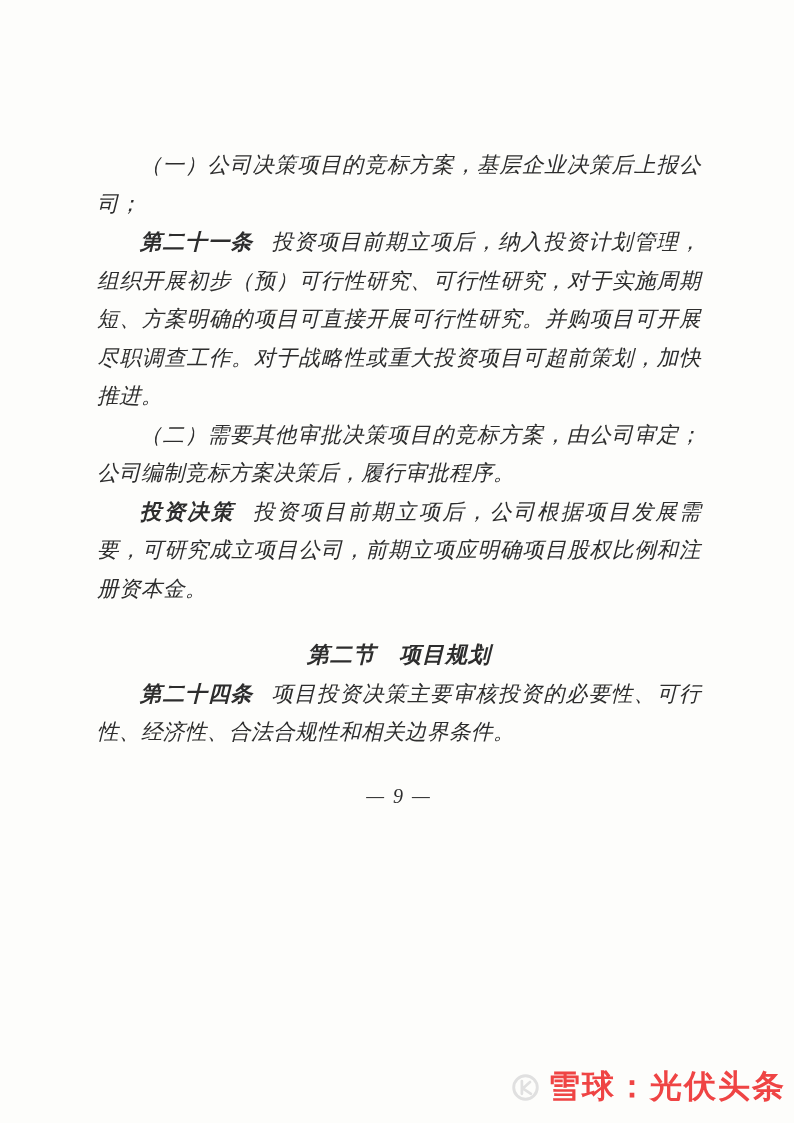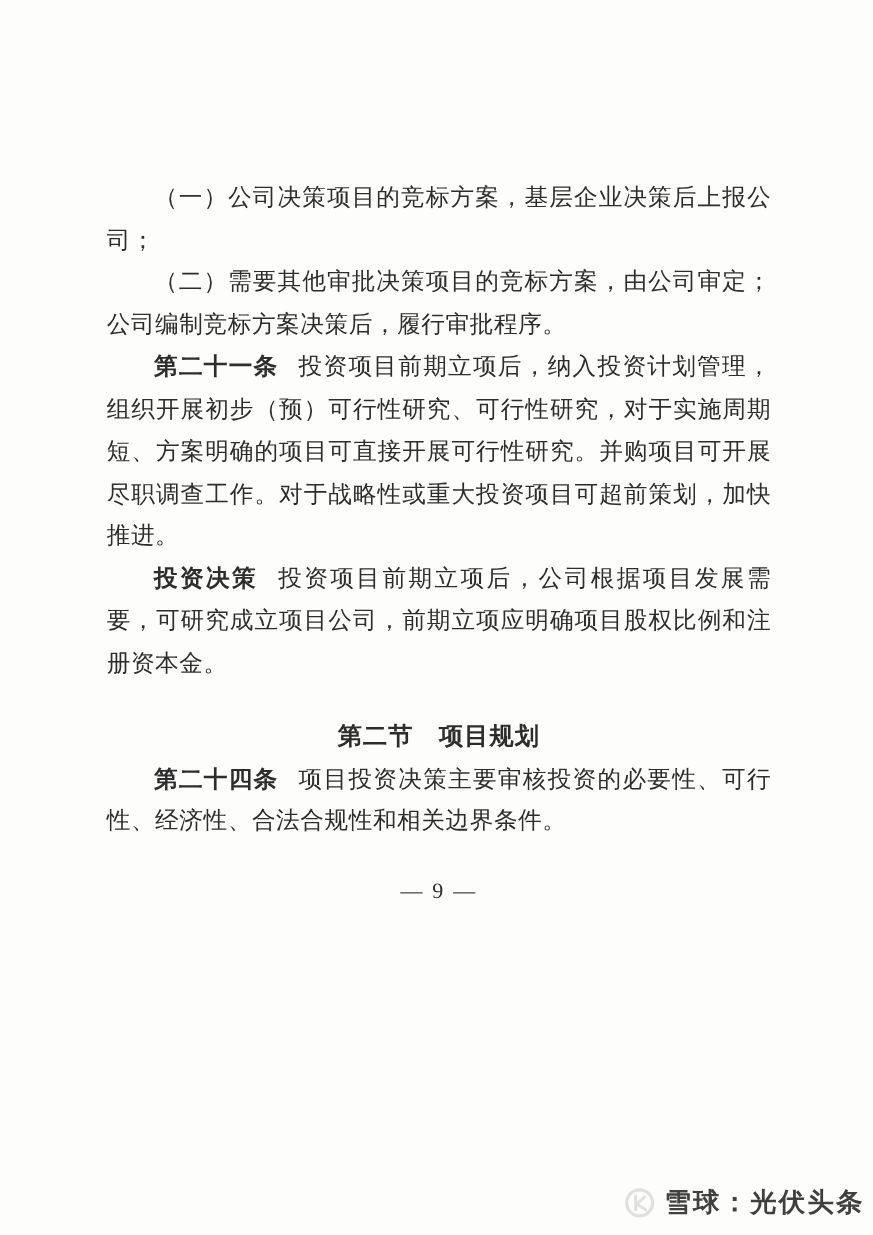--- a/index.html
+++ b/index.html
@@ -11,27 +11,28 @@
     overflow: hidden;
     font-family: "Liberation Serif", "DejaVu Serif", serif;
   }
   .page {
     position: absolute;
     inset: 0;
     color: #2d2d2d;
   }
   .doc-body {
     position: absolute;
-    top: 160px;
+    top: 146px;
     left: 97px;
     right: 93px;
     font-size: 21.5px;
     line-height: 38.5px;
     text-align: justify;
     letter-spacing: 0.5px;
+    font-style: italic;
   }
   .para {
     margin: 0;
     text-indent: 2em;
   }
   .article-num {
     font-weight: bold;
     margin-right: 0.85em;
   }
   .section-heading {
@@ -50,41 +51,41 @@
     font-size: 20px;
     letter-spacing: 2px;
   }
   .watermark {
     position: absolute;
     right: 8px;
     bottom: 14px;
     display: flex;
     align-items: center;
     gap: 8px;
-    color: #404040;
-    font-size: 24px;
+    color: #ef4444;
+    font-size: 32px;
     font-weight: bold;
     letter-spacing: 2px;
     font-family: "Liberation Sans", sans-serif;
     user-select: none;
   }
   .watermark svg { display: block; }
 </style>
 </head>
 <body>
 
 <div class="page">
 
   <div class="doc-body">
 
     <p class="para"><span>（一）公司决策项目的竞标方案，基层企业决策后上报公司；</span></p>
 
+    <p class="para"><span class="article-num">第二十一条</span><span>投资项目前期立项后，纳入投资计划管理，组织开展初步（预）可行性研究、可行性研究，对于实施周期短、方案明确的项目可直接开展可行性研究。并购项目可开展尽职调查工作。对于战略性或重大投资项目可超前策划，加快推进。</span></p>
+
     <p class="para"><span>（二）需要其他审批决策项目的竞标方案，由公司审定；公司编制竞标方案决策后，履行审批程序。</span></p>
-
-    <p class="para"><span class="article-num">第二十一条</span><span>投资项目前期立项后，纳入投资计划管理，组织开展初步（预）可行性研究、可行性研究，对于实施周期短、方案明确的项目可直接开展可行性研究。并购项目可开展尽职调查工作。对于战略性或重大投资项目可超前策划，加快推进。</span></p>
 
     <p class="para"><span class="article-num">投资决策</span><span>投资项目前期立项后，公司根据项目发展需要，可研究成立项目公司，前期立项应明确项目股权比例和注册资本金。</span></p>
 
     <h2 class="section-heading">第二节　项目规划</h2>
 
     <p class="para"><span class="article-num">第二十四条</span><span>项目投资决策主要审核投资的必要性、可行性、经济性、合法合规性和相关边界条件。</span></p>
 
 
     <div class="page-number">— 9 —</div>
 

